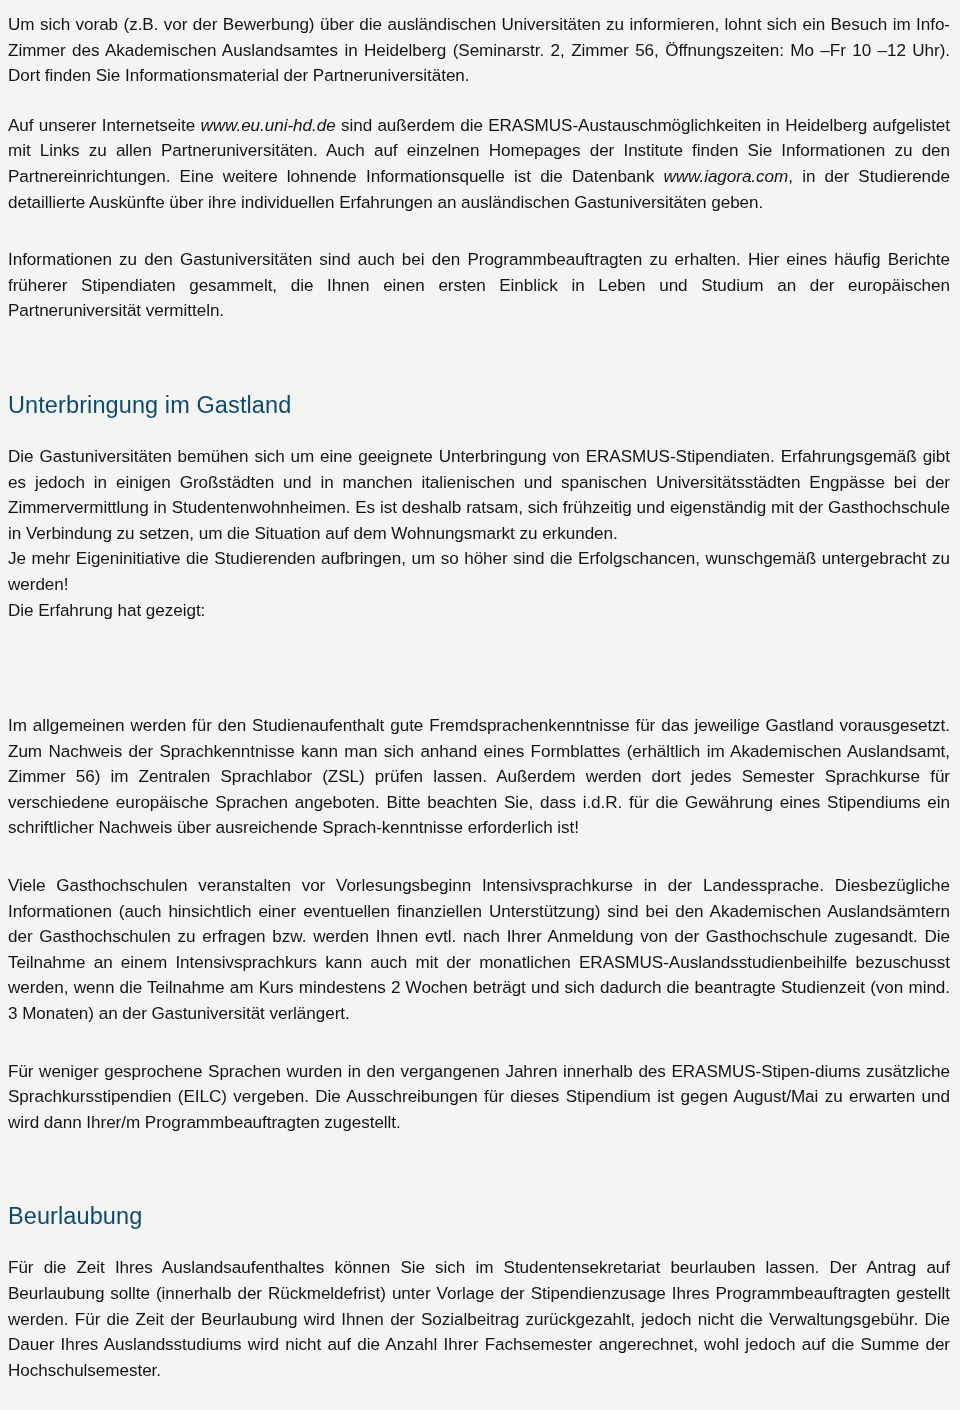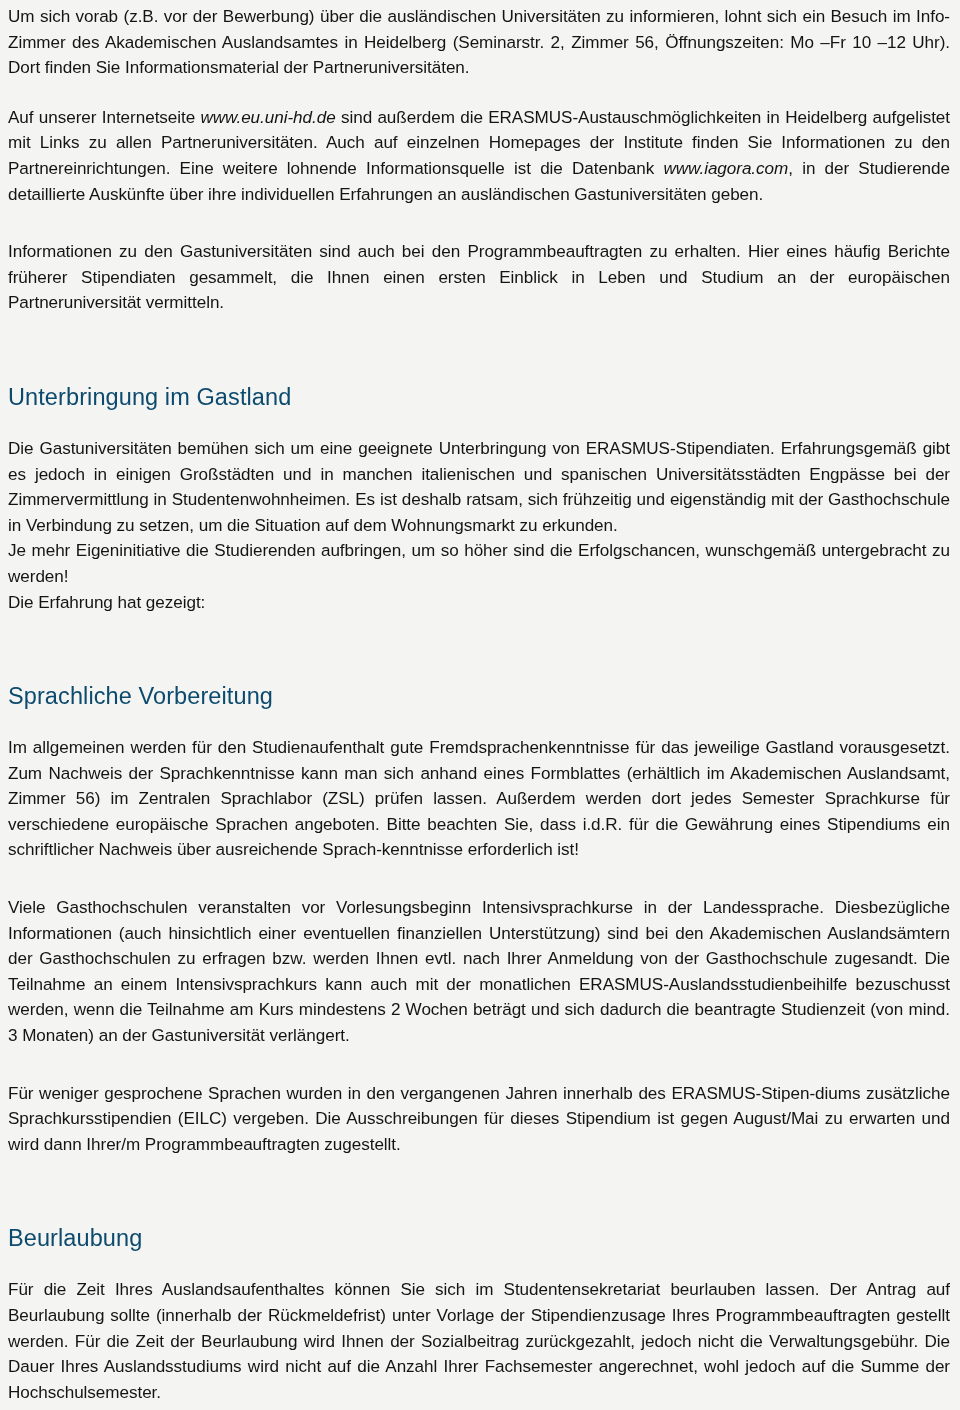--- a/index.html
+++ b/index.html
@@ -11,21 +11,21 @@
     height: 1410px;
     background: #f4f4f2;
     font-family: "Liberation Sans", sans-serif;
     color: #121212;
     overflow: hidden;
   }
   .page {
     width: 960px;
     height: 1410px;
     box-sizing: border-box;
-    padding: 4px 10px 0 8px;
+    padding: 12px 10px 0 8px;
     background: #f4f4f2;
     position: relative;
   }
   .para {
     font-size: 17.1px;
     line-height: 25.6px;
     text-align: justify;
     text-justify: inter-word;
     margin: 0;
     letter-spacing: -0.05px;
@@ -72,21 +72,20 @@
   <div class="gap-sm"></div>
 
   <p class="para">Die Gastuniversitäten bemühen sich um eine geeignete Unterbringung von ERASMUS-Stipendiaten. Erfahrungsgemäß gibt es jedoch in einigen Großstädten und in manchen italienischen und spanischen Universitätsstädten Engpässe bei der Zimmervermittlung in Studentenwohnheimen. Es ist deshalb ratsam, sich frühzeitig und eigenständig mit der Gasthochschule in Verbindung zu setzen, um die Situation auf dem Wohnungsmarkt zu erkunden.</p>
 
   <p class="para">Je mehr Eigeninitiative die Studierenden aufbringen, um so höher sind die Erfolgschancen, wunschgemäß untergebracht zu werden!</p>
 
   <p class="para noj">Die Erfahrung hat gezeigt:</p>
 
   <div class="gap-xxl"></div>
 
-  <h2 class="heading">Sprachliche Vorbereitung</h2>
 
   <div class="gap-sm"></div>
 
   <p class="para">Im allgemeinen werden für den Studienaufenthalt gute Fremdsprachenkenntnisse für das jeweilige Gastland vorausgesetzt. Zum Nachweis der Sprachkenntnisse kann man sich anhand eines Formblattes (erhältlich im Akademischen Auslandsamt, Zimmer 56) im Zentralen Sprachlabor (ZSL) prüfen lassen. Außerdem werden dort jedes Semester Sprachkurse für verschiedene europäische Sprachen angeboten. Bitte beachten Sie, dass i.d.R. für die Gewährung eines Stipendiums ein schriftlicher Nachweis über ausreichende Sprach-kenntnisse erforderlich ist!</p>
 
   <div class="gap-md"></div>
 
   <p class="para">Viele Gasthochschulen veranstalten vor Vorlesungsbeginn Intensivsprachkurse in der Landessprache. Diesbezügliche Informationen (auch hinsichtlich einer eventuellen finanziellen Unterstützung) sind bei den Akademischen Auslandsämtern der Gasthochschulen zu erfragen bzw. werden Ihnen evtl. nach Ihrer Anmeldung von der Gasthochschule zugesandt. Die Teilnahme an einem Intensivsprachkurs kann auch mit der monatlichen ERASMUS-Auslandsstudienbeihilfe bezuschusst werden, wenn die Teilnahme am Kurs mindestens 2 Wochen beträgt und sich dadurch die beantragte Studienzeit (von mind. 3 Monaten) an der Gastuniversität verlängert.</p>
 
   <div class="gap-md"></div>

